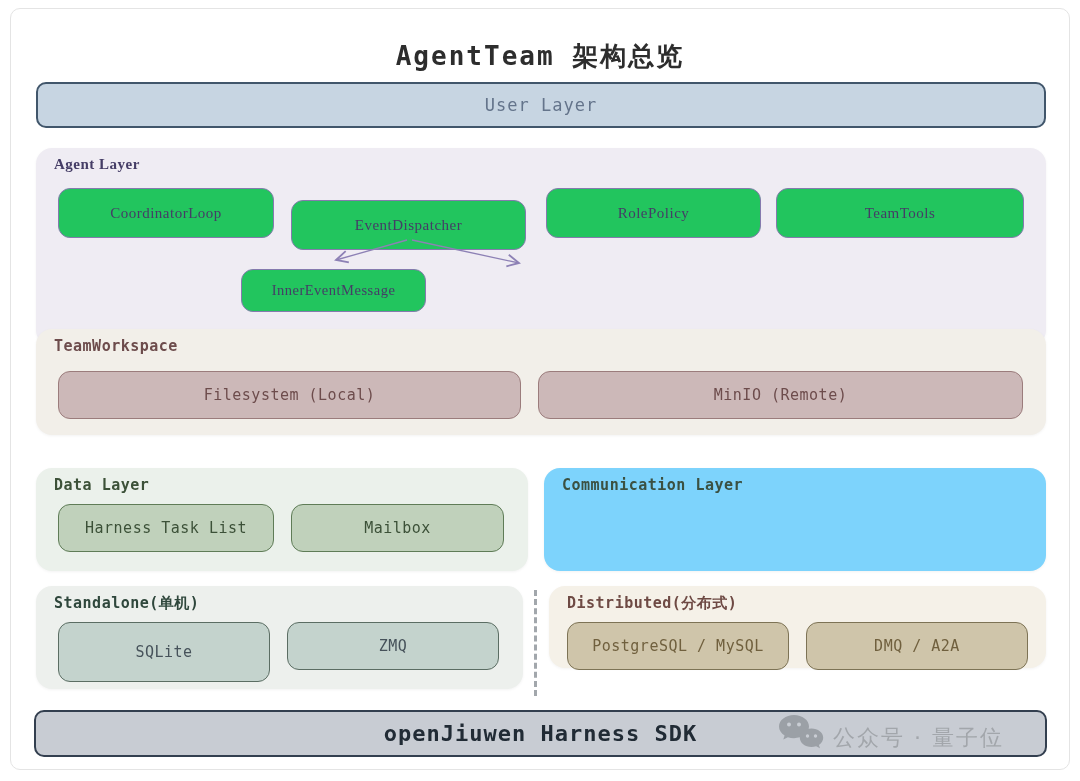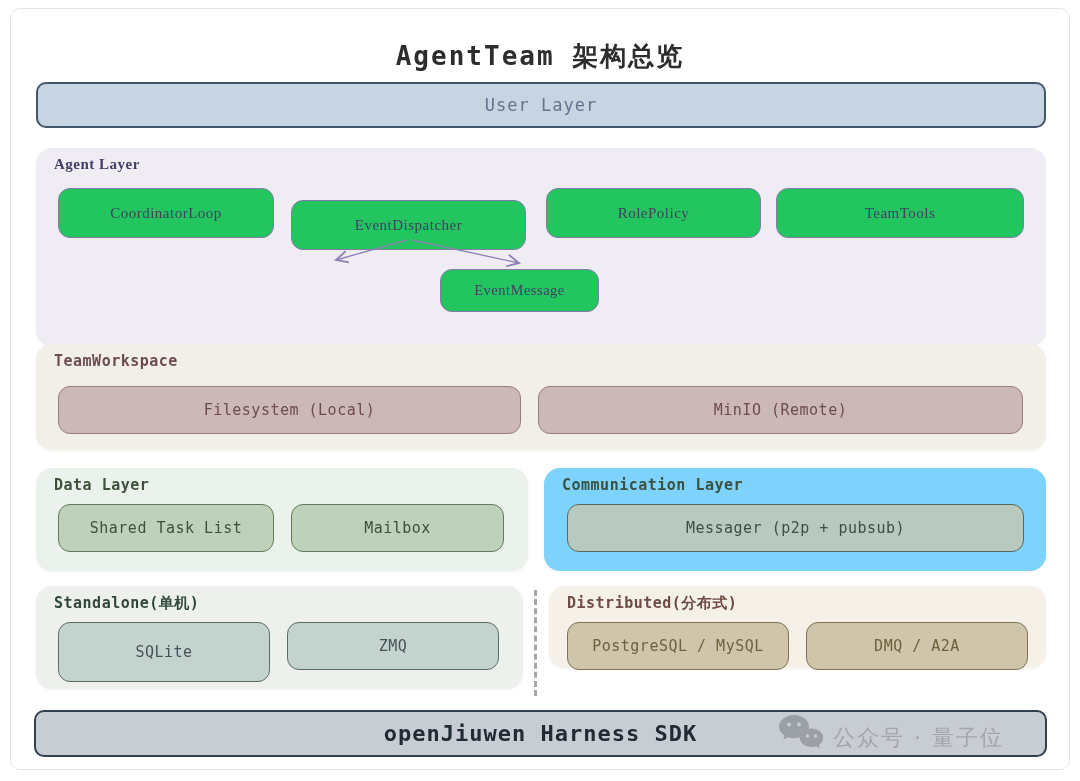--- a/index.html
+++ b/index.html
@@ -36,21 +36,21 @@
   .panel-label{
     position:absolute;left:18px;top:8px;font-size:15px;font-weight:bold;letter-spacing:0.5px;
   }
   .node{
     position:absolute;display:flex;align-items:center;justify-content:center;
     box-sizing:border-box;border-radius:12px;font-size:15px;letter-spacing:0.5px;
   }
   .agent-panel{left:25px;top:139px;width:1010px;height:198px;background:#efecf3;font-family:Liberation Serif, serif;}
   .agent-panel .panel-label{color:#453d66;}
   .node-purple{background:#22c55e;border:1.5px solid #857aae;color:#453d66;}
-  .ws-panel{left:25px;top:335px;width:1010px;height:106px;background:#f2efe9;}
+  .ws-panel{left:25px;top:320px;width:1010px;height:106px;background:#f2efe9;}
   .ws-panel .panel-label{color:#6d4c4c;}
   .node-rose{background:#ccb8b8;border:1.5px solid #9b7c7c;color:#6d4c4c;}
   .data-panel{left:25px;top:459px;width:492px;height:103px;background:#ebf1eb;}
   .data-panel .panel-label{color:#3c5138;}
   .node-green{background:#c0d1bb;border:1.5px solid #5f7c57;color:#3c5138;}
   .comm-panel{left:533px;top:459px;width:502px;height:103px;background:#7dd3fc;}
   .comm-panel .panel-label{color:#3b5142;}
   .node-sage{background:#b8c9c0;border:1.5px solid #57695f;color:#3b5142;}
   .sa-panel{left:25px;top:577px;width:487px;height:103px;background:#edf0ed;}
   .sa-panel .panel-label{color:#2f473c;}
@@ -81,47 +81,46 @@
     <div class="bar user-bar">
       <span>User Layer</span>
     </div>
 
     <div class="panel agent-panel">
       <div class="panel-label">Agent Layer</div>
       <div class="node node-purple" style="left:22px;top:40px;width:216px;height:50px;">CoordinatorLoop</div>
       <div class="node node-purple" style="left:255px;top:40px;width:235px;height:50px;margin-top:12px;">EventDispatcher</div>
       <div class="node node-purple" style="left:510px;top:40px;width:215px;height:50px;">RolePolicy</div>
       <div class="node node-purple" style="left:740px;top:40px;width:248px;height:50px;">TeamTools</div>
-      <div class="node node-purple" style="left:404px;top:121px;width:159px;height:43px;font-size:14.5px;">EventMessage</div>
+      <div class="node node-purple" style="left:205px;top:121px;width:185px;height:43px;font-size:14.5px;">InnerEventMessage</div>
       <svg class="arrows" width="1010" height="175">
         <defs>
           <marker id="ah" markerWidth="14" markerHeight="14" refX="11" refY="6" orient="auto">
             <path d="M2,1.5 L11,6 L2,10.5" fill="none" stroke="#8d81b5" stroke-width="1.4"></path>
           </marker>
         </defs>
         <line x1="371" y1="92" x2="300" y2="112" stroke="#8d81b5" stroke-width="1.3" marker-end="url(#ah)"></line>
         <line x1="376" y1="92" x2="483" y2="115" stroke="#8d81b5" stroke-width="1.3" marker-end="url(#ah)"></line>
       </svg>
     </div>
 
     <div class="panel ws-panel">
       <div class="panel-label">TeamWorkspace</div>
       <div class="node node-rose" style="left:22px;top:42px;width:463px;height:48px;">Filesystem (Local)</div>
       <div class="node node-rose" style="left:502px;top:42px;width:485px;height:48px;">MinIO (Remote)</div>
     </div>
 
     <div class="panel data-panel">
       <div class="panel-label">Data Layer</div>
-      <div class="node node-green" style="left:22px;top:36px;width:216px;height:48px;">Shared Task List</div>
+      <div class="node node-green" style="left:22px;top:36px;width:216px;height:48px;">Harness Task List</div>
       <div class="node node-green" style="left:255px;top:36px;width:213px;height:48px;">Mailbox</div>
     </div>
 
     <div class="panel comm-panel">
       <div class="panel-label">Communication Layer</div>
-      <div class="node node-sage" style="left:23px;top:36px;width:457px;height:48px;">Messager (p2p + pubsub)</div>
     </div>
 
     <div class="panel sa-panel">
       <div class="panel-label">Standalone(单机)</div>
       <div class="node node-teal" style="left:22px;top:36px;width:212px;height:60px;">SQLite</div>
       <div class="node node-teal" style="left:251px;top:36px;width:212px;height:48px;">ZMQ</div>
     </div>
 
     <div class="divider"></div>
 

